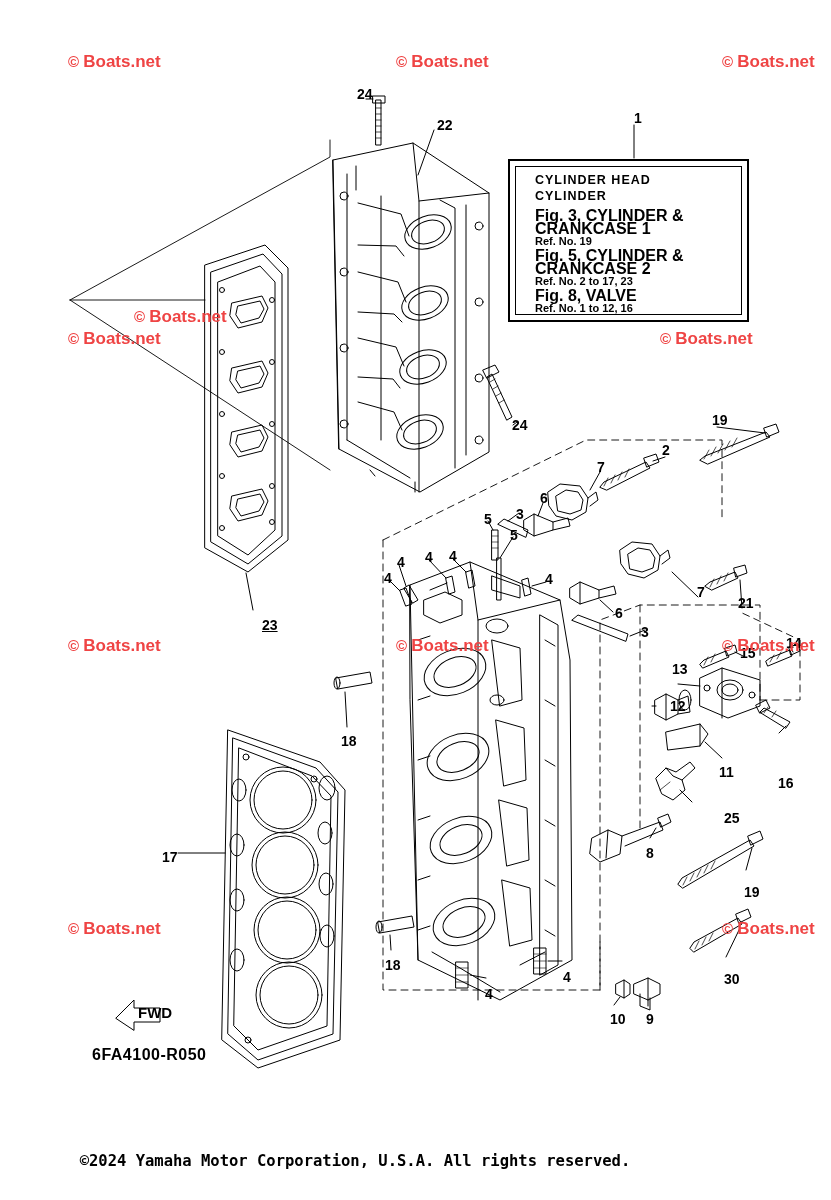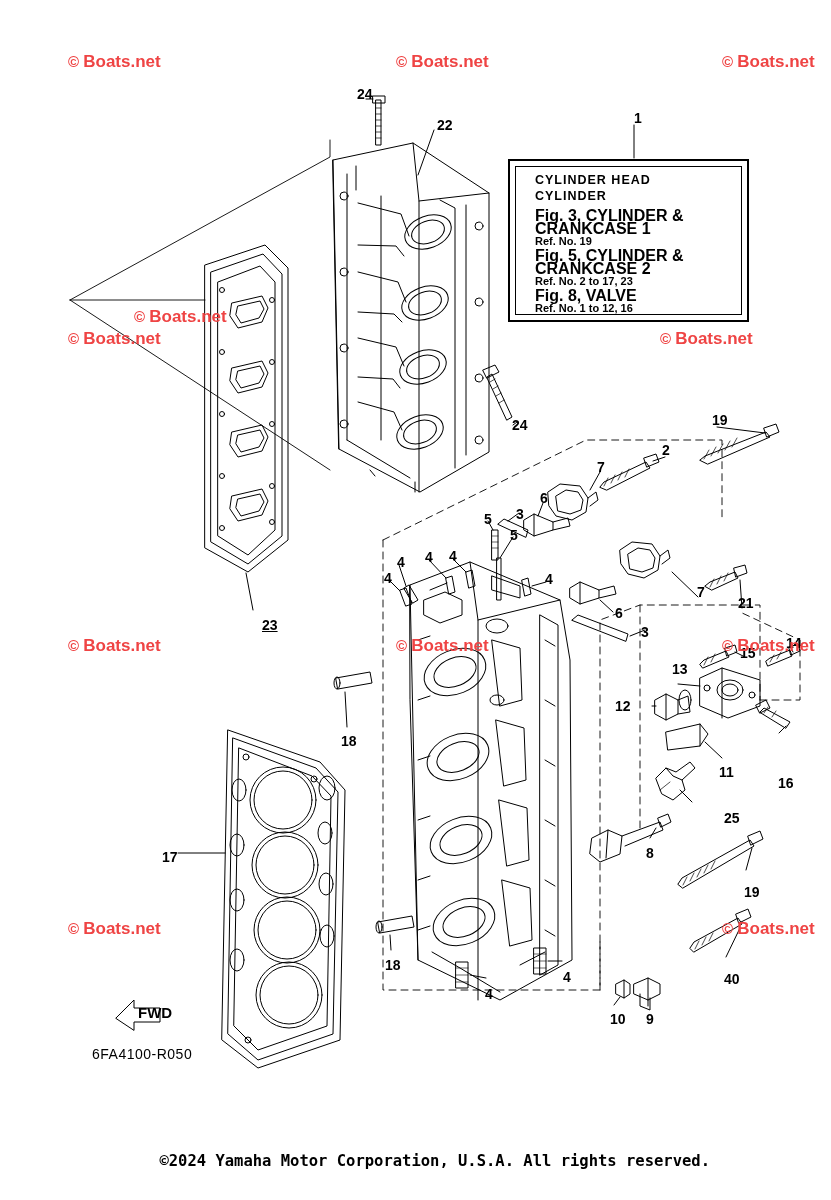--- a/index.html
+++ b/index.html
@@ -91,41 +91,41 @@
     font-weight: bold;
     line-height: 13px;
     margin-bottom: 1px;
   }
 
   
   .part-code {
     position: absolute;
     left: 92px;
     top: 1046px;
-    font-size: 14px;
-    font-weight: normal;
+    font-size: 16px;
+    font-weight: bold;
     letter-spacing: 0.5px;
   }
 
   
   .fwd-label {
     position: absolute;
     left: 138px;
     top: 1004px;
     font-size: 15px;
     font-weight: bold;
   }
 
   
   .footer {
     position: absolute;
     left: 0;
     top: 1152px;
     width: 710px;
-    text-align: right;
+    text-align: center;
     font-family: "DejaVu Sans Mono", monospace;
     font-size: 15.5px;
     font-weight: bold;
     letter-spacing: 0px;
   }
 </style>
 </head>
 <body>
 
 <div id="diagram">
@@ -543,32 +543,32 @@
       <div class="callout" style="left: 449px; top: 548px;">4</div>
       <div class="callout" style="left: 384px; top: 570px;">4</div>
       <div class="callout" style="left: 545px; top: 571px;">4</div>
       <div class="callout" style="left: 697px; top: 584px;">7</div>
       <div class="callout" style="left: 615px; top: 605px;">6</div>
       <div class="callout" style="left: 738px; top: 595px;">21</div>
       <div class="callout" style="left: 641px; top: 624px;">3</div>
       <div class="callout" style="left: 786px; top: 635px;">14</div>
       <div class="callout" style="left: 740px; top: 645px;">15</div>
       <div class="callout" style="left: 672px; top: 661px;">13</div>
-      <div class="callout" style="left: 615px; top: 698px;">12</div>
+      <div class="callout" style="left: 670px; top: 698px;">12</div>
       <div class="callout" style="left: 778px; top: 739px; margin-top: 36px;">16</div>
       <div class="callout" style="left: 719px; top: 764px;">11</div>
       <div class="callout" style="left: 341px; top: 733px;">18</div>
       <div class="callout" style="left: 724px; top: 810px;">25</div>
       <div class="callout" style="left: 162px; top: 849px;">17</div>
       <div class="callout" style="left: 646px; top: 845px;">8</div>
       <div class="callout" style="left: 744px; top: 884px;">19</div>
       <div class="callout" style="left: 385px; top: 957px;">18</div>
       <div class="callout" style="left: 485px; top: 986px;">4</div>
       <div class="callout" style="left: 563px; top: 969px;">4</div>
-      <div class="callout" style="left: 724px; top: 971px;">40</div>
+      <div class="callout" style="left: 724px; top: 971px;">30</div>
       <div class="callout" style="left: 610px; top: 1011px;">10</div>
       <div class="callout" style="left: 646px; top: 1011px;">9</div>
       <div class="callout" style="left: 262px; top: 617px; text-decoration: underline;">23</div>
     </div>
 
   <div id="watermark-layer">
       <div class="wm" style="left: 68px; top: 28px;"><span class="c">© </span><span>Boats.net</span></div>
       <div class="wm" style="left: 396px; top: 28px;"><span class="c">© </span><span>Boats.net</span></div>
       <div class="wm" style="left: 722px; top: 28px;"><span class="c">© </span><span>Boats.net</span></div>
       <div class="wm" style="left: 68px; top: 305px;"><span class="c">© </span><span>Boats.net</span></div>

